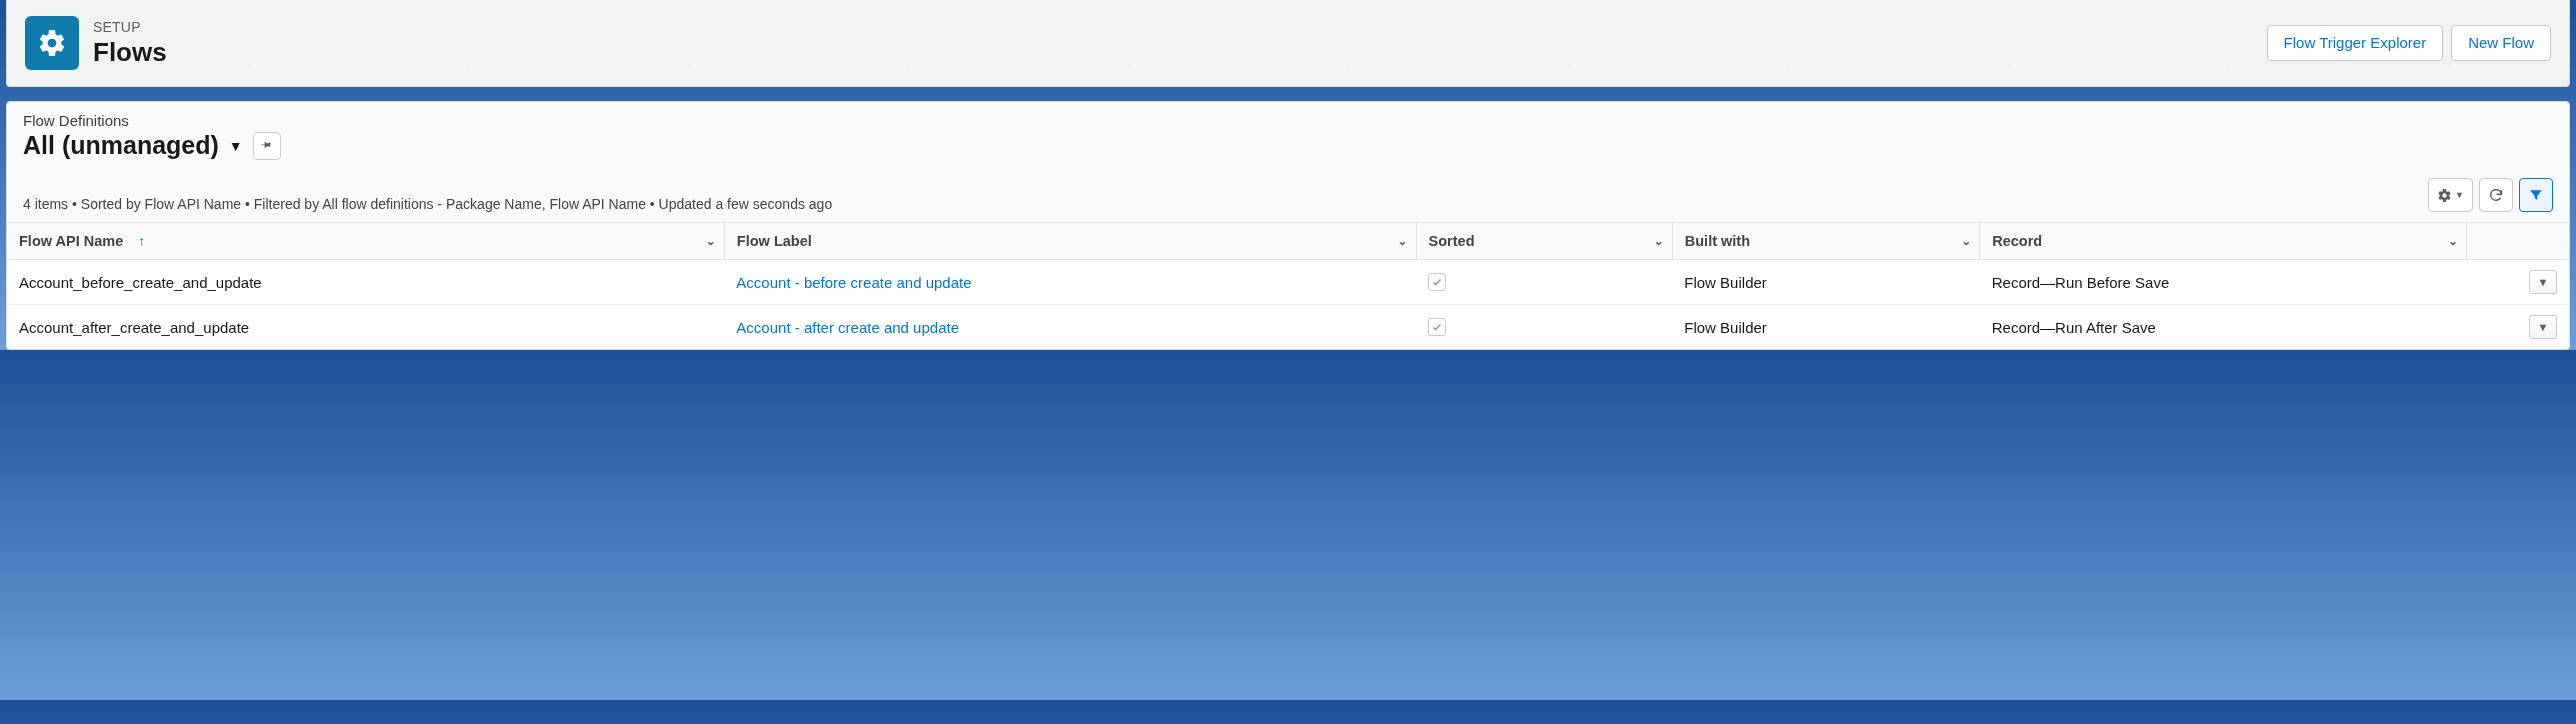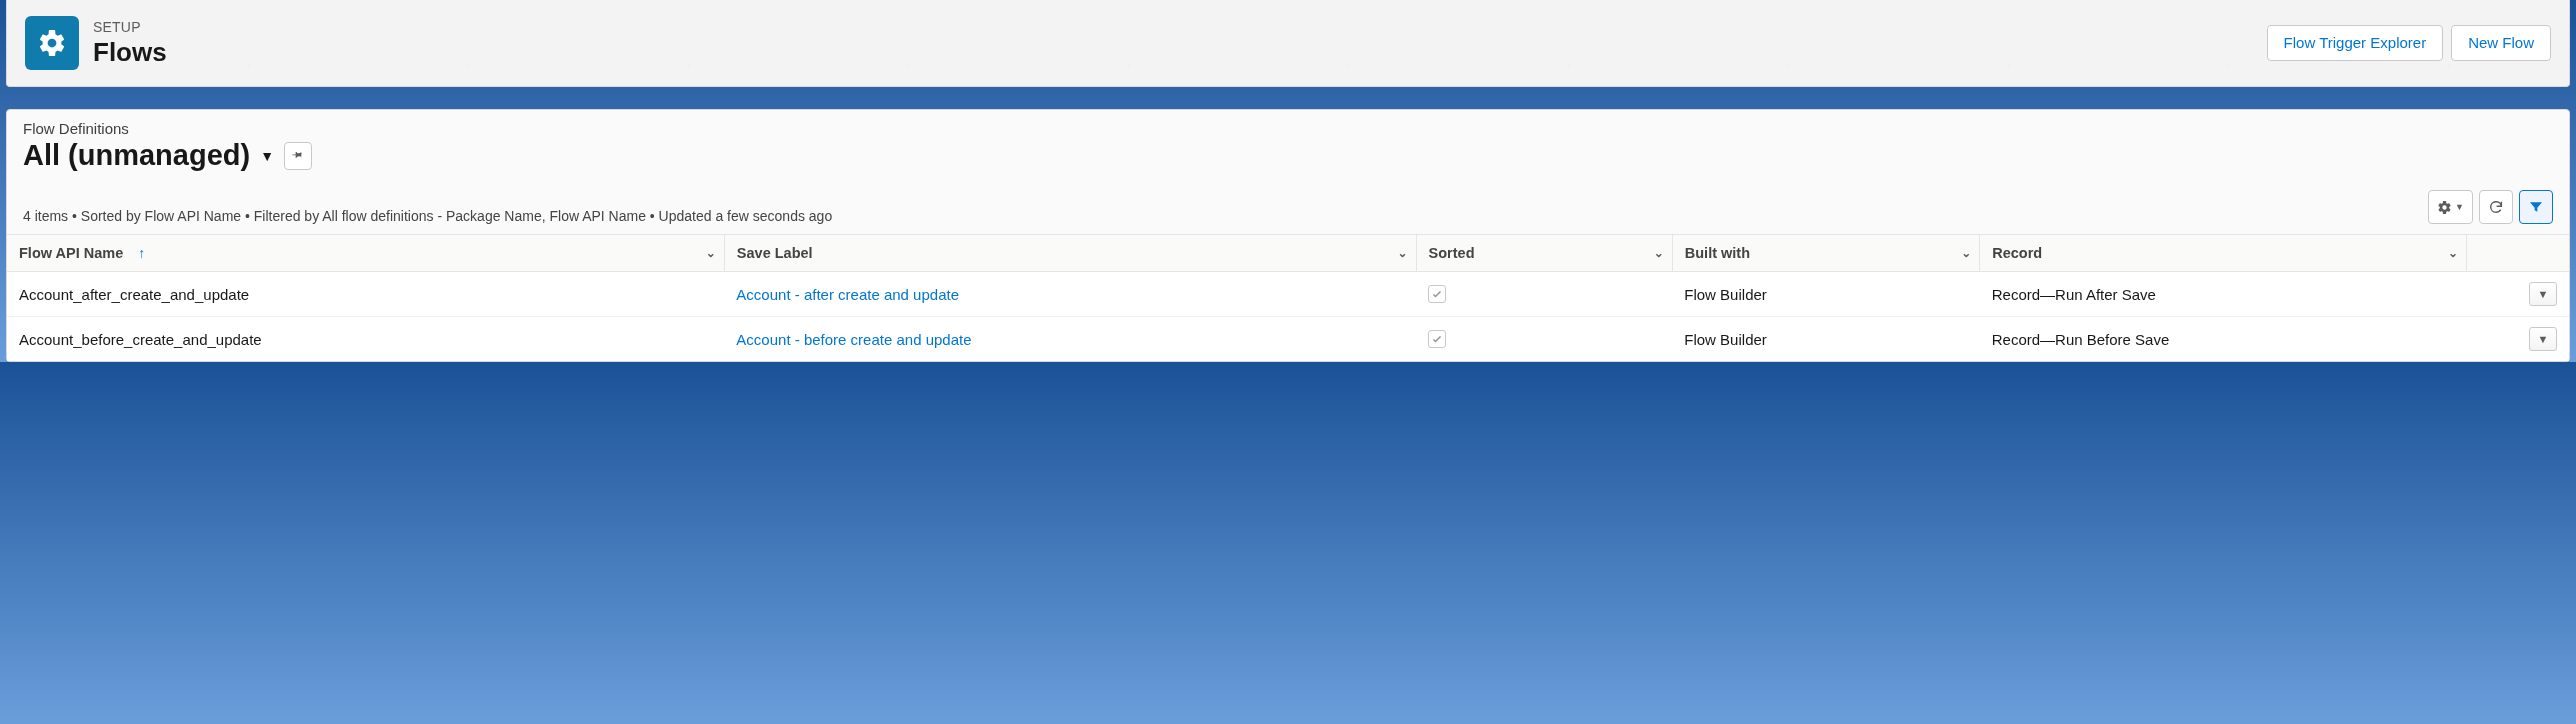--- a/index.html
+++ b/index.html
@@ -64,36 +64,36 @@
     padding: 8px 16px;
     font-size: 15px;
     border-radius: 4px;
     cursor: pointer;
     line-height: 1.2;
   }
   .content-card {
     background: #fafafa;
     border: 1px solid #d9d9d9;
     border-radius: 4px;
-    margin-top: 22px;
+    margin-top: 14px;
   }
   .list-meta {
     padding: 10px 16px 6px 16px;
     position: relative;
   }
   .list-meta .object-label {
     font-size: 15px;
     color: #3e3e3c;
   }
   .list-view-row {
     display:flex; align-items:center; gap:10px;
     margin-top: 2px;
   }
   .list-view-name {
-    font-size: 29px;
+    font-size: 25px;
     font-weight: 700;
   }
   .caret {
     font-size: 14px;
     color:#181818;
   }
   .pin-btn {
     width: 28px; height: 28px;
     border: 1px solid #c9c9c9;
     background: #fff;
@@ -252,21 +252,21 @@
         <tr>
           <th class="col-api">
             <span class="th-inner">
               <span>Flow API Name</span>
               <span class="sort-arrow">↑</span>
             </span>
             <span class="col-menu">⌄</span>
           </th>
           <th class="col-label">
             <span class="th-inner">
-                <span>Save Label</span>
+                <span>Flow Label</span>
               </span>
             <span class="col-menu">⌄</span>
           </th>
           <th class="col-active">
             <span class="th-inner">
                 <span>Sorted</span>
               </span>
             <span class="col-menu">⌄</span>
           </th>
           <th class="col-built">
@@ -278,53 +278,53 @@
           <th class="col-trigger">
             <span class="th-inner">
                 <span>Record</span>
               </span>
             <span class="col-menu">⌄</span>
           </th>
           <th class="col-actions"></th>
         </tr>
       </thead>
       <tbody id="rows">
+          <tr>
+            <td>Account_before_create_and_update</td>
+            <td><span class="link">Account - before create and update</span></td>
+            <td>
+              <div class="checkbox-display">
+                <svg width="12" height="12" viewBox="0 0 24 24" fill="none" stroke="currentColor" stroke-width="3">
+                  <path d="M5 13l4 4L19 7"></path>
+                </svg>
+              </div>
+            </td>
+            <td>Flow Builder</td>
+            <td>Record—Run Before Save</td>
+            <td>
+              <div class="row-action">
+                <span>▼</span>
+              </div>
+            </td>
+          </tr>
           <tr>
             <td>Account_after_create_and_update</td>
             <td><span class="link">Account - after create and update</span></td>
             <td>
               <div class="checkbox-display">
                 <svg width="12" height="12" viewBox="0 0 24 24" fill="none" stroke="currentColor" stroke-width="3">
                   <path d="M5 13l4 4L19 7"></path>
                 </svg>
               </div>
             </td>
             <td>Flow Builder</td>
             <td>Record—Run After Save</td>
             <td>
               <div class="row-action">
                 <span>▼</span>
               </div>
             </td>
           </tr>
-          <tr>
-            <td>Account_before_create_and_update</td>
-            <td><span class="link">Account - before create and update</span></td>
-            <td>
-              <div class="checkbox-display">
-                <svg width="12" height="12" viewBox="0 0 24 24" fill="none" stroke="currentColor" stroke-width="3">
-                  <path d="M5 13l4 4L19 7"></path>
-                </svg>
-              </div>
-            </td>
-            <td>Flow Builder</td>
-            <td>Record—Run Before Save</td>
-            <td>
-              <div class="row-action">
-                <span>▼</span>
-              </div>
-            </td>
-          </tr>
         </tbody>
     </table>
 
   </div>
 </div>
 
 </body></html>

